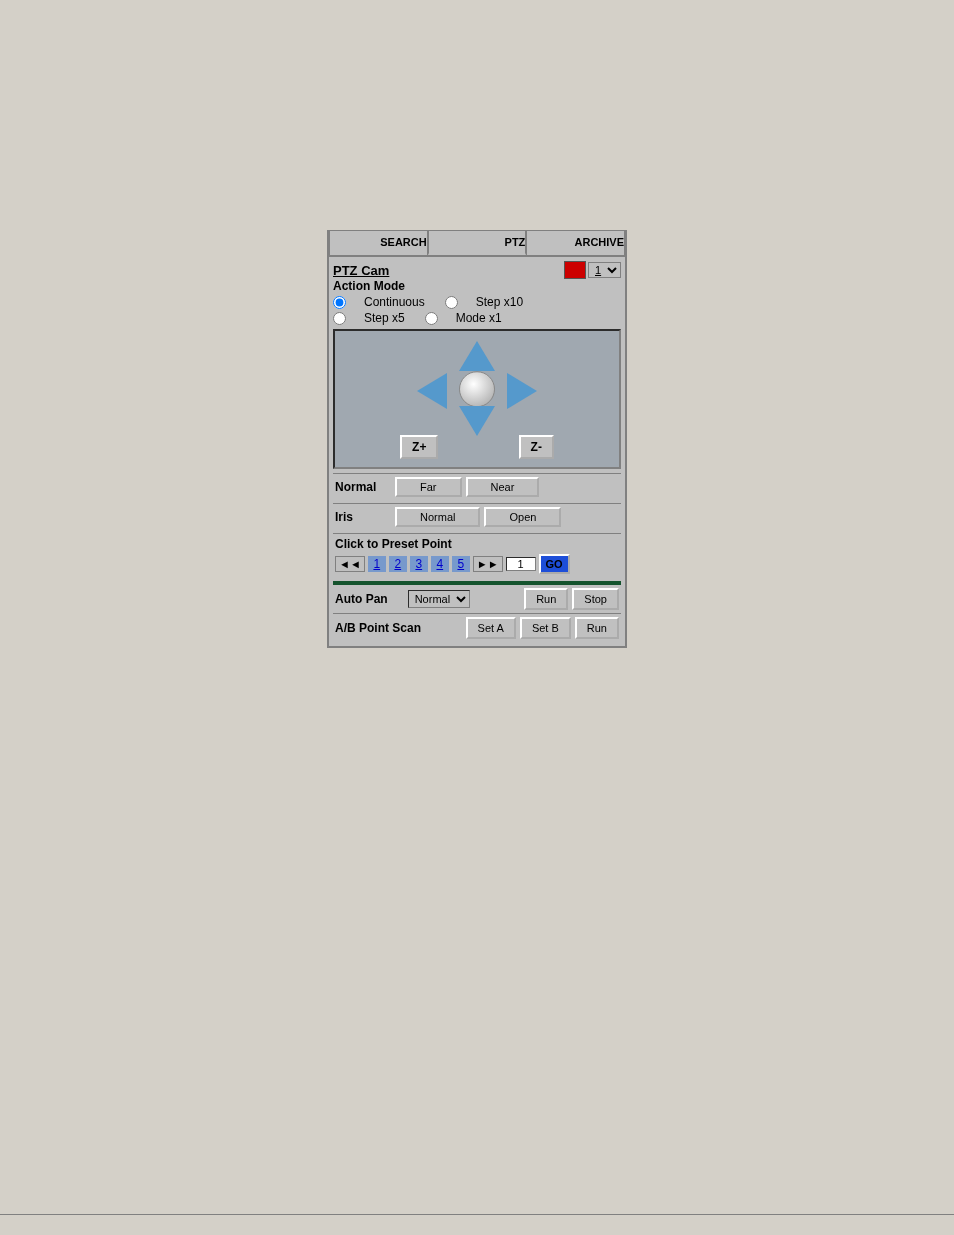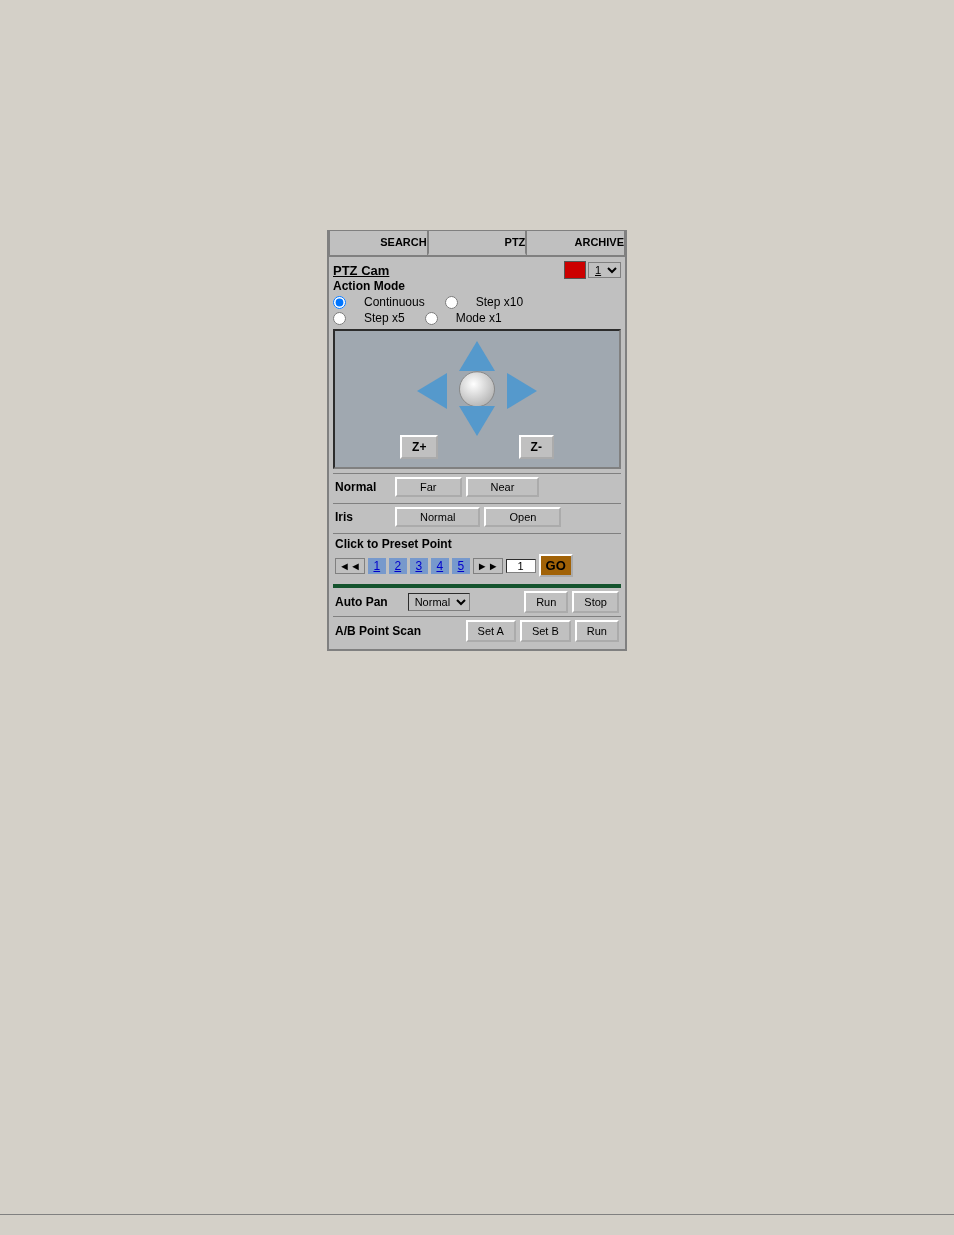--- a/index.html
+++ b/index.html
@@ -267,22 +267,22 @@
       padding: 1px 2px;
     }
     .preset-input {
       width: 30px;
       font-size: 11px;
       border: 1px inset #808080;
       text-align: center;
     }
     .go-btn {
       padding: 2px 5px;
-      font-size: 13px;
-      background: #a16207;
+      font-size: 11px;
+      background: #1d4ed8;
       border: 2px outset #ffffff;
       cursor: pointer;
       font-weight: bold;
     }
 
     
     .action-row {
       display: flex;
       justify-content: flex-end;
       gap: 4px;

